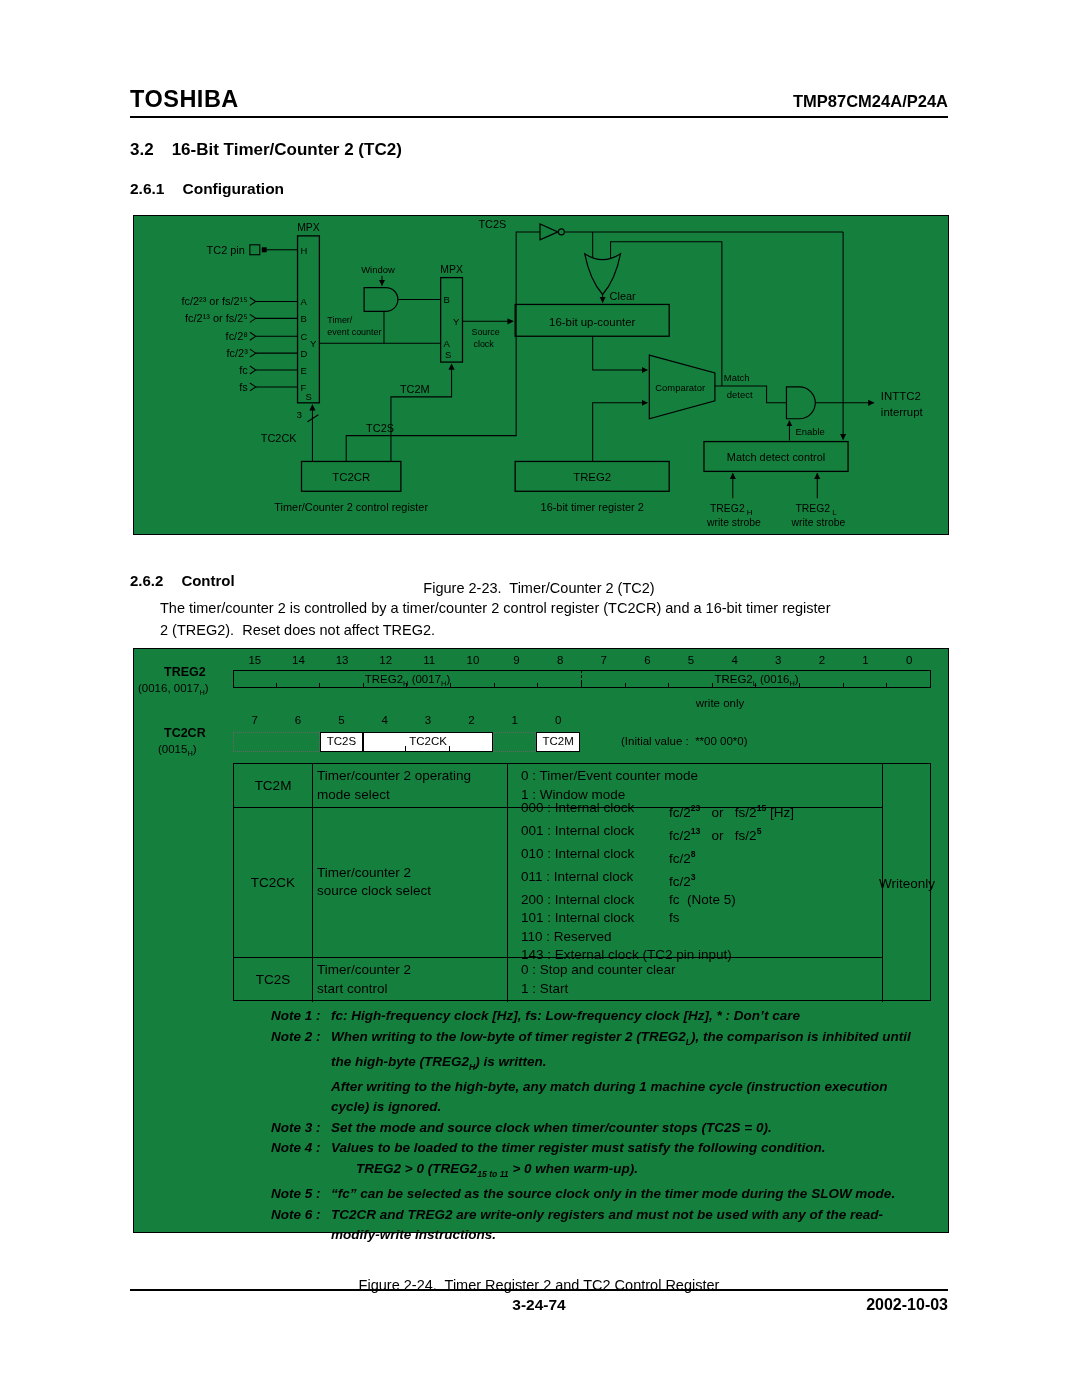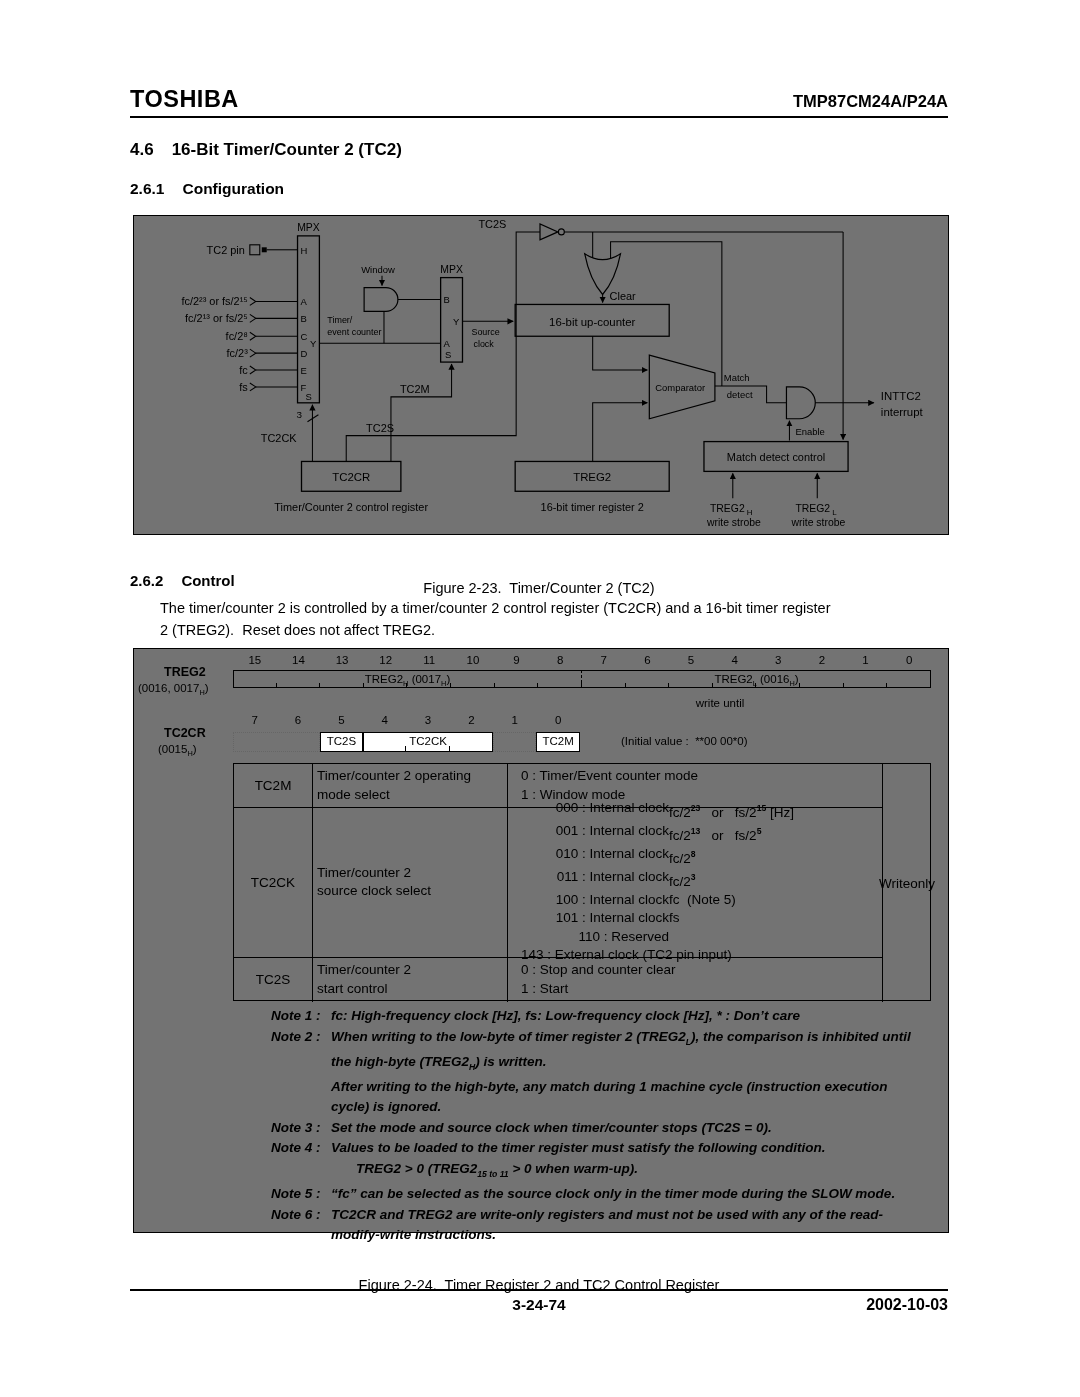--- a/index.html
+++ b/index.html
@@ -7,59 +7,59 @@
   body {
     width: 1080px; height: 1397px; position: relative;
     font-family: "Liberation Sans", "DejaVu Sans", sans-serif;
     color: #000; overflow: hidden;
   }
   .abs { position: absolute; }
   .b { font-weight: bold; }
   .ctr { text-align: center; }
   .pre { white-space: pre; }
   .rule { background: #000; }
-  .figbox { position: absolute; border: 1.6px solid #000; background: #737373; }
+  .figbox { position: absolute; border: 1.6px solid #000; background: #15803d; }
   svg { display: block; }
   svg text { font-family: "Liberation Sans", "DejaVu Sans", sans-serif; fill: #000; stroke: none; }
   sub { font-size: 0.64em; }
   sup { font-size: 0.64em; font-weight: bold; }
   .bitrow { display: flex; }
   .bitrow span { flex: 1 1 0; text-align: center; font-size: 11.5px; }
   .reglabel { font-size: 11.5px; line-height: 14px; }
   .fieldcell { top: 83px; height: 20px; border: 1.2px solid #000; font-size: 11.5px; text-align: center; line-height: 17px; background:#fff; }
   .dotcell { top: 83px; height: 20px; border: 1.2px dotted #666; }
   .tline { position: absolute; background: #000; }
   .v { width: 1.2px; top: 0; }
   .h { height: 1.2px; left: 0; }
   .tname { position: absolute; left: 0; width: 78px; display: flex; align-items: center; justify-content: center; font-size: 13.5px; }
   .tdesc { position: absolute; left: 83px; width: 188px; display: flex; flex-direction: column; justify-content: center; font-size: 13.5px; line-height: 18.5px; }
   .tvals { position: absolute; left: 287px; width: 360px; display: flex; flex-direction: column; justify-content: center; font-size: 13.5px; line-height: 18.4px; }
   .vline { display: flex; white-space: nowrap; }
-  .vcode { width: 148px; flex: 0 0 148px; white-space: nowrap; text-align: right; }
+  .vcode { width: 148px; flex: 0 0 148px; white-space: nowrap; }
   .vfreq { white-space: pre; }
   .twrite { position: absolute; left: 648px; top: 0; width: 50px; height: 238px; display: flex; flex-direction: row; align-items: center; justify-content: center; font-size: 13.5px; line-height: 17px; }
   .notes { font-style: italic; font-weight: bold; font-size: 13.5px; line-height: 20.5px; }
   .note-line { display: flex; }
   .nlab { width: 60px; flex: 0 0 60px; }
   .ntext { white-space: nowrap; }
   .ind { margin-left: 25px; }
   .caption { position: absolute; left: 130px; width: 818px; text-align: center; font-size: 14.5px; white-space: pre; margin-top: 37px; }
   .hnum { display: inline-block; margin-right: 18px; }
 </style>
 </head>
 <body>
 
 <div>
 
   <div class="abs b" style="left:130px; top:86px; font-size:23.5px; letter-spacing:0.5px;">TOSHIBA</div>
   <div class="abs b" style="left:130px; top:92px; width:818px; text-align:right; font-size:16.5px;">TMP87CM24A/P24A</div>
   <div class="abs rule" style="left:130px; top:116px; width:818px; height:2px;"></div>
 
   <div class="abs b" style="left:130px; top:140px; font-size:17px;">
-    <span class="hnum">4.6</span><span>16-Bit Timer/Counter 2 (TC2)</span>
+    <span class="hnum">3.2</span><span>16-Bit Timer/Counter 2 (TC2)</span>
   </div>
   <div class="abs b" style="left:130px; top:180px; font-size:15.5px;">
     <span class="hnum">2.6.1</span><span>Configuration</span>
   </div>
 
   <div class="figbox" style="left:133px; top:215px; width:816px; height:320px;">
     <svg viewBox="0 0 816 320" style="width:100%;height:100%;">
       <defs>
         <marker id="ah" markerWidth="7" markerHeight="7" refX="5.5" refY="3" orient="auto">
           <path d="M0,0 L6,3 L0,6 Z" fill="#000"></path>
@@ -207,21 +207,21 @@
     </div>
 
     <div class="abs b" style="left:30px; top:16px; font-size:12.5px;">TREG2</div>
     <div class="abs reglabel" style="left:4px; top:32px;">(0016, 0017<sub>H</sub>)</div>
 
     <div class="abs" style="left:99px; top:21px; width:698px; height:18px; border:1.2px solid #000;"></div>
     <div class="abs" style="left:99px; top:34px; width:698px; height:5px; background:repeating-linear-gradient(to right, transparent 0 42.625px, #000 42.625px 43.625px);"></div>
     <div class="abs" style="left:447.4px; top:21px; height:18px; border-left:1.2px dashed #000;"></div>
     <div class="abs reglabel ctr" style="left:99px; top:23px; width:349px;">TREG2<sub>H</sub> (0017<sub>H</sub>)</div>
     <div class="abs reglabel ctr" style="left:448px; top:23px; width:349px;">TREG2<sub>L</sub> (0016<sub>H</sub>)</div>
-    <div class="abs ctr" style="left:486px; top:48px; width:200px; font-size:11.5px;">write until</div>
+    <div class="abs ctr" style="left:486px; top:48px; width:200px; font-size:11.5px;">write only</div>
 
     <div class="abs bitrow" style="left:99px; top:65px; width:346.8px;">
       <span>7</span>
       <span>6</span>
       <span>5</span>
       <span>4</span>
       <span>3</span>
       <span>2</span>
       <span>1</span>
       <span>0</span>
@@ -271,21 +271,21 @@
           </div>
         <div class="vline">
             <span class="vcode">010 : Internal clock</span>
             <span class="vfreq">fc/2<sup>8</sup></span>
           </div>
         <div class="vline">
             <span class="vcode">011 : Internal clock</span>
             <span class="vfreq">fc/2<sup>3</sup></span>
           </div>
         <div class="vline">
-            <span class="vcode">100 : Internal clock</span>
+            <span class="vcode">200 : Internal clock</span>
             <span class="vfreq">fc  (Note 5)</span>
           </div>
         <div class="vline">
             <span class="vcode">101 : Internal clock</span>
             <span class="vfreq">fs</span>
           </div>
         <div class="vline">
             <span class="vcode">110 : Reserved</span>
           </div>
         <div class="vline">

